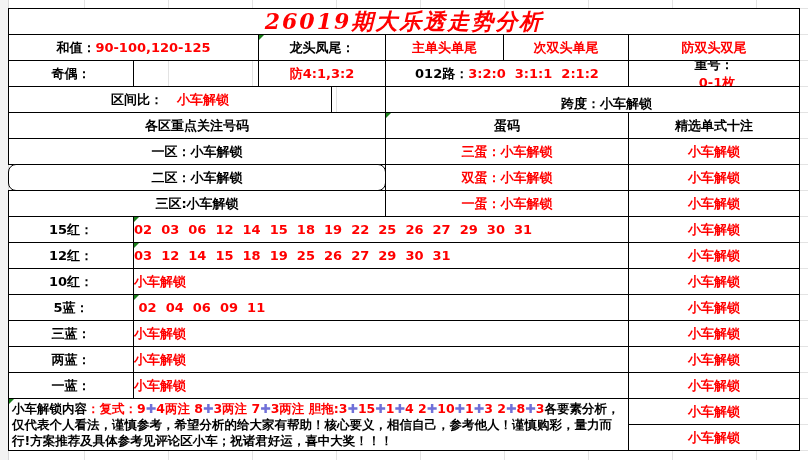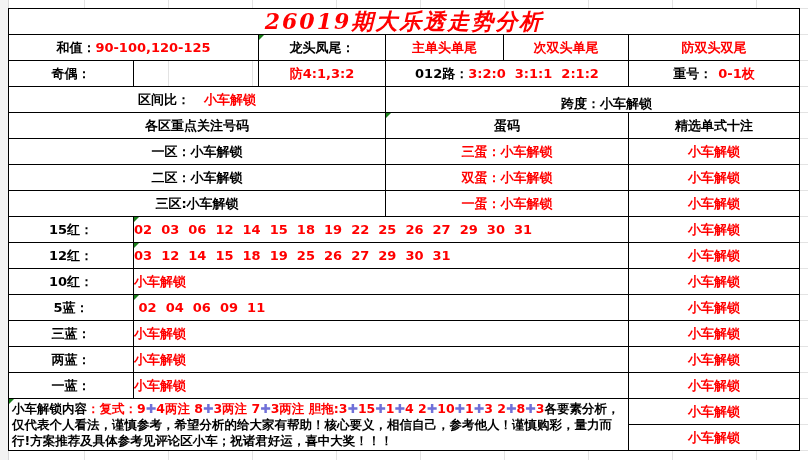--- a/index.html
+++ b/index.html
@@ -51,44 +51,44 @@
   <div class="cell red" style="left:377px;top:26px;width:119px;height:27px;">主单头单尾</div>
   <div class="cell red" style="left:495px;top:26px;width:126px;height:27px;">次双头单尾</div>
   <div class="cell red" style="left:620px;top:26px;width:172px;height:27px;">防双头双尾</div>
 
   <div class="cell" style="left:0;top:52px;width:126px;height:27px;">奇偶：</div>
   <div class="cell red" style="left:250px;top:52px;width:128px;height:27px;">防4:1,3:2</div>
   <div class="cell" style="left:377px;top:52px;width:244px;height:27px;">
     <span>012路：</span>
     <span class="red" style="white-space:pre;">3:2:0  3:1:1  2:1:2</span>
   </div>
-  <div class="cell" style="left:620px;top:52px;width:172px;height:27px;">
+  <div class="cell" style="left:620px;top:52px;width:172px;height:27px;flex-direction:column;">
     <span>重号：</span>
     <span class="red" style="margin-left:6px;">0-1枚</span>
   </div>
 
-  <div class="cell" style="left:0;top:78px;width:378px;height:27px;">
+  <div class="cell" style="left:0;top:78px;width:324px;height:27px;">
     <span>区间比：</span>
     <span class="red" style="margin-left:14px;">小车解锁</span>
   </div>
   <div class="cell" style="left:377px;top:78px;width:415px;height:36px;padding-left:28px;">
     <span>跨度：</span>
     <span>小车解锁</span>
   </div>
 
   <div class="cell" style="left:0;top:104px;width:378px;height:27px;">各区重点关注号码</div>
   <div class="cell" style="left:377px;top:104px;width:244px;height:27px;">蛋码</div>
   <div class="tri" style="left:378px;top:105px;"></div>
   <div class="cell" style="left:620px;top:104px;width:172px;height:27px;">精选单式十注</div>
 
   <div class="cell" style="left:0;top:130px;width:378px;height:27px;">
     <span>一区：</span>
       <span>小车解锁</span>
   </div>
-  <div class="cell" style="left:0;top:156px;width:378px;height:27px;">
+  <div class="cell" style="left:0;top:156px;width:378px;height:27px;border-radius:8px;">
     <span>二区：</span>
       <span>小车解锁</span>
   </div>
   <div class="cell" style="left:0;top:182px;width:378px;height:27px;">
     <span>三区:</span>
       <span>小车解锁</span>
   </div>
 
   <div class="cell red" style="left:377px;top:130px;width:244px;height:27px;">
     <span>三蛋：</span>

